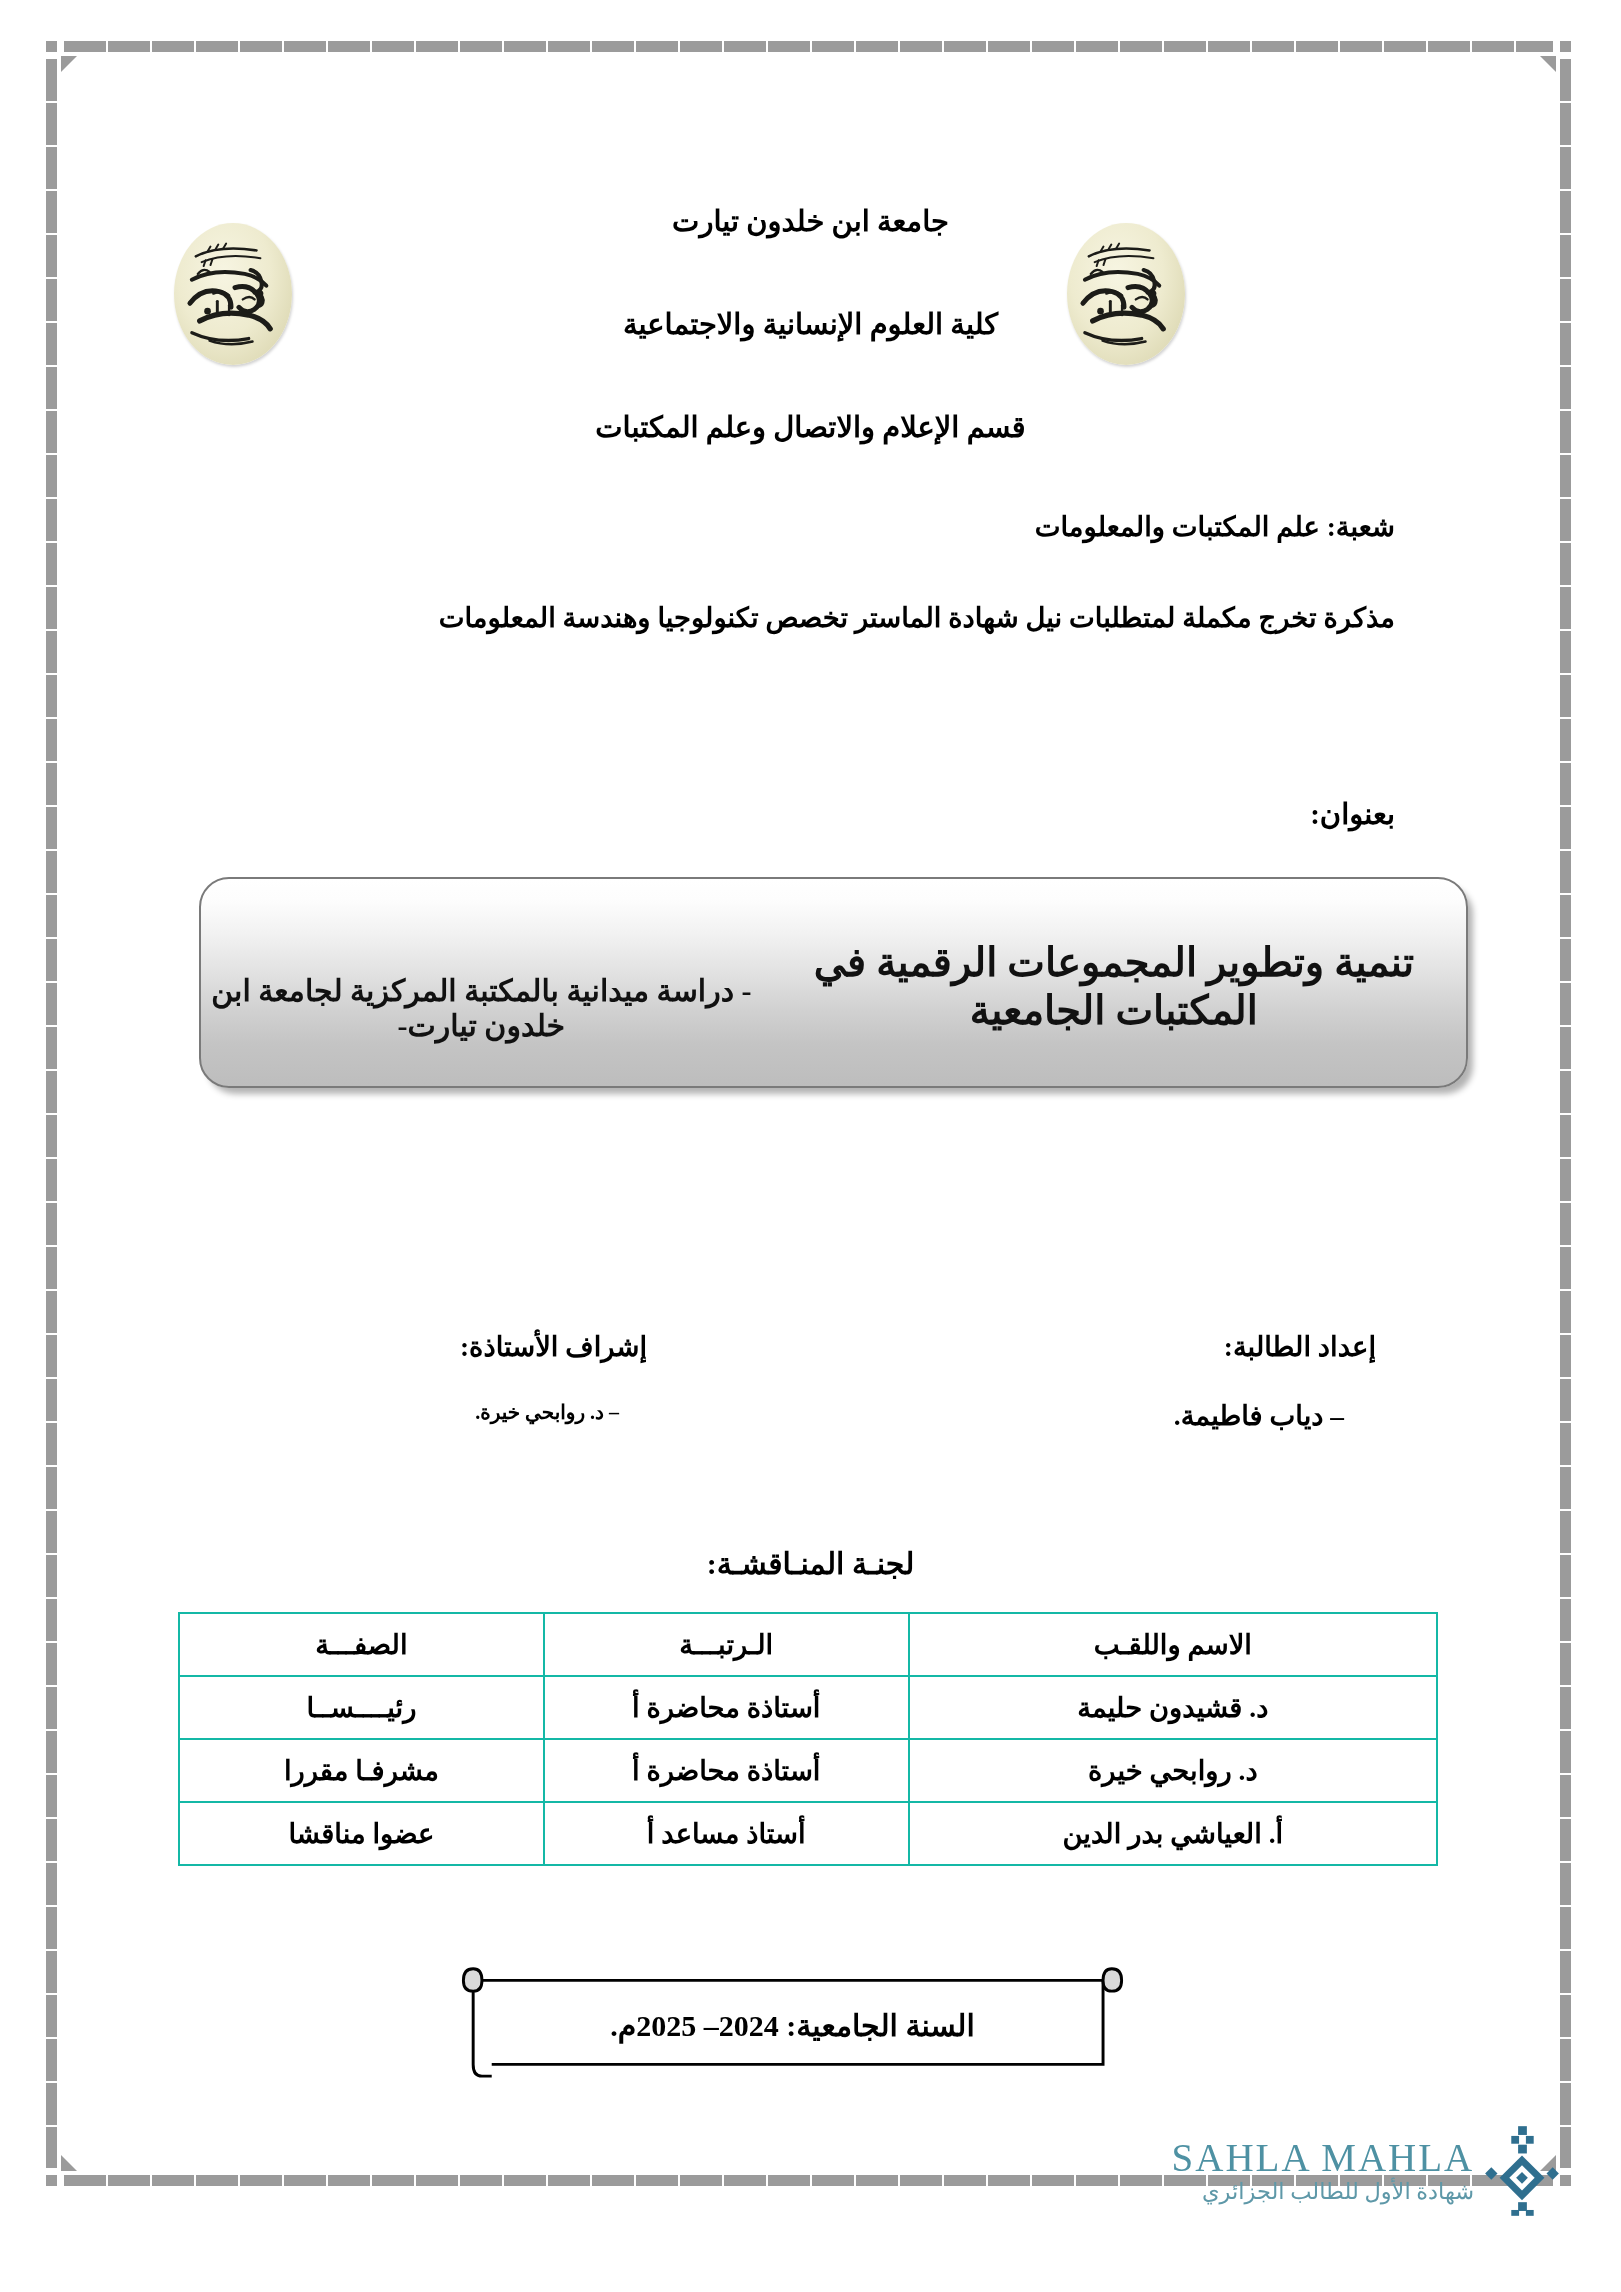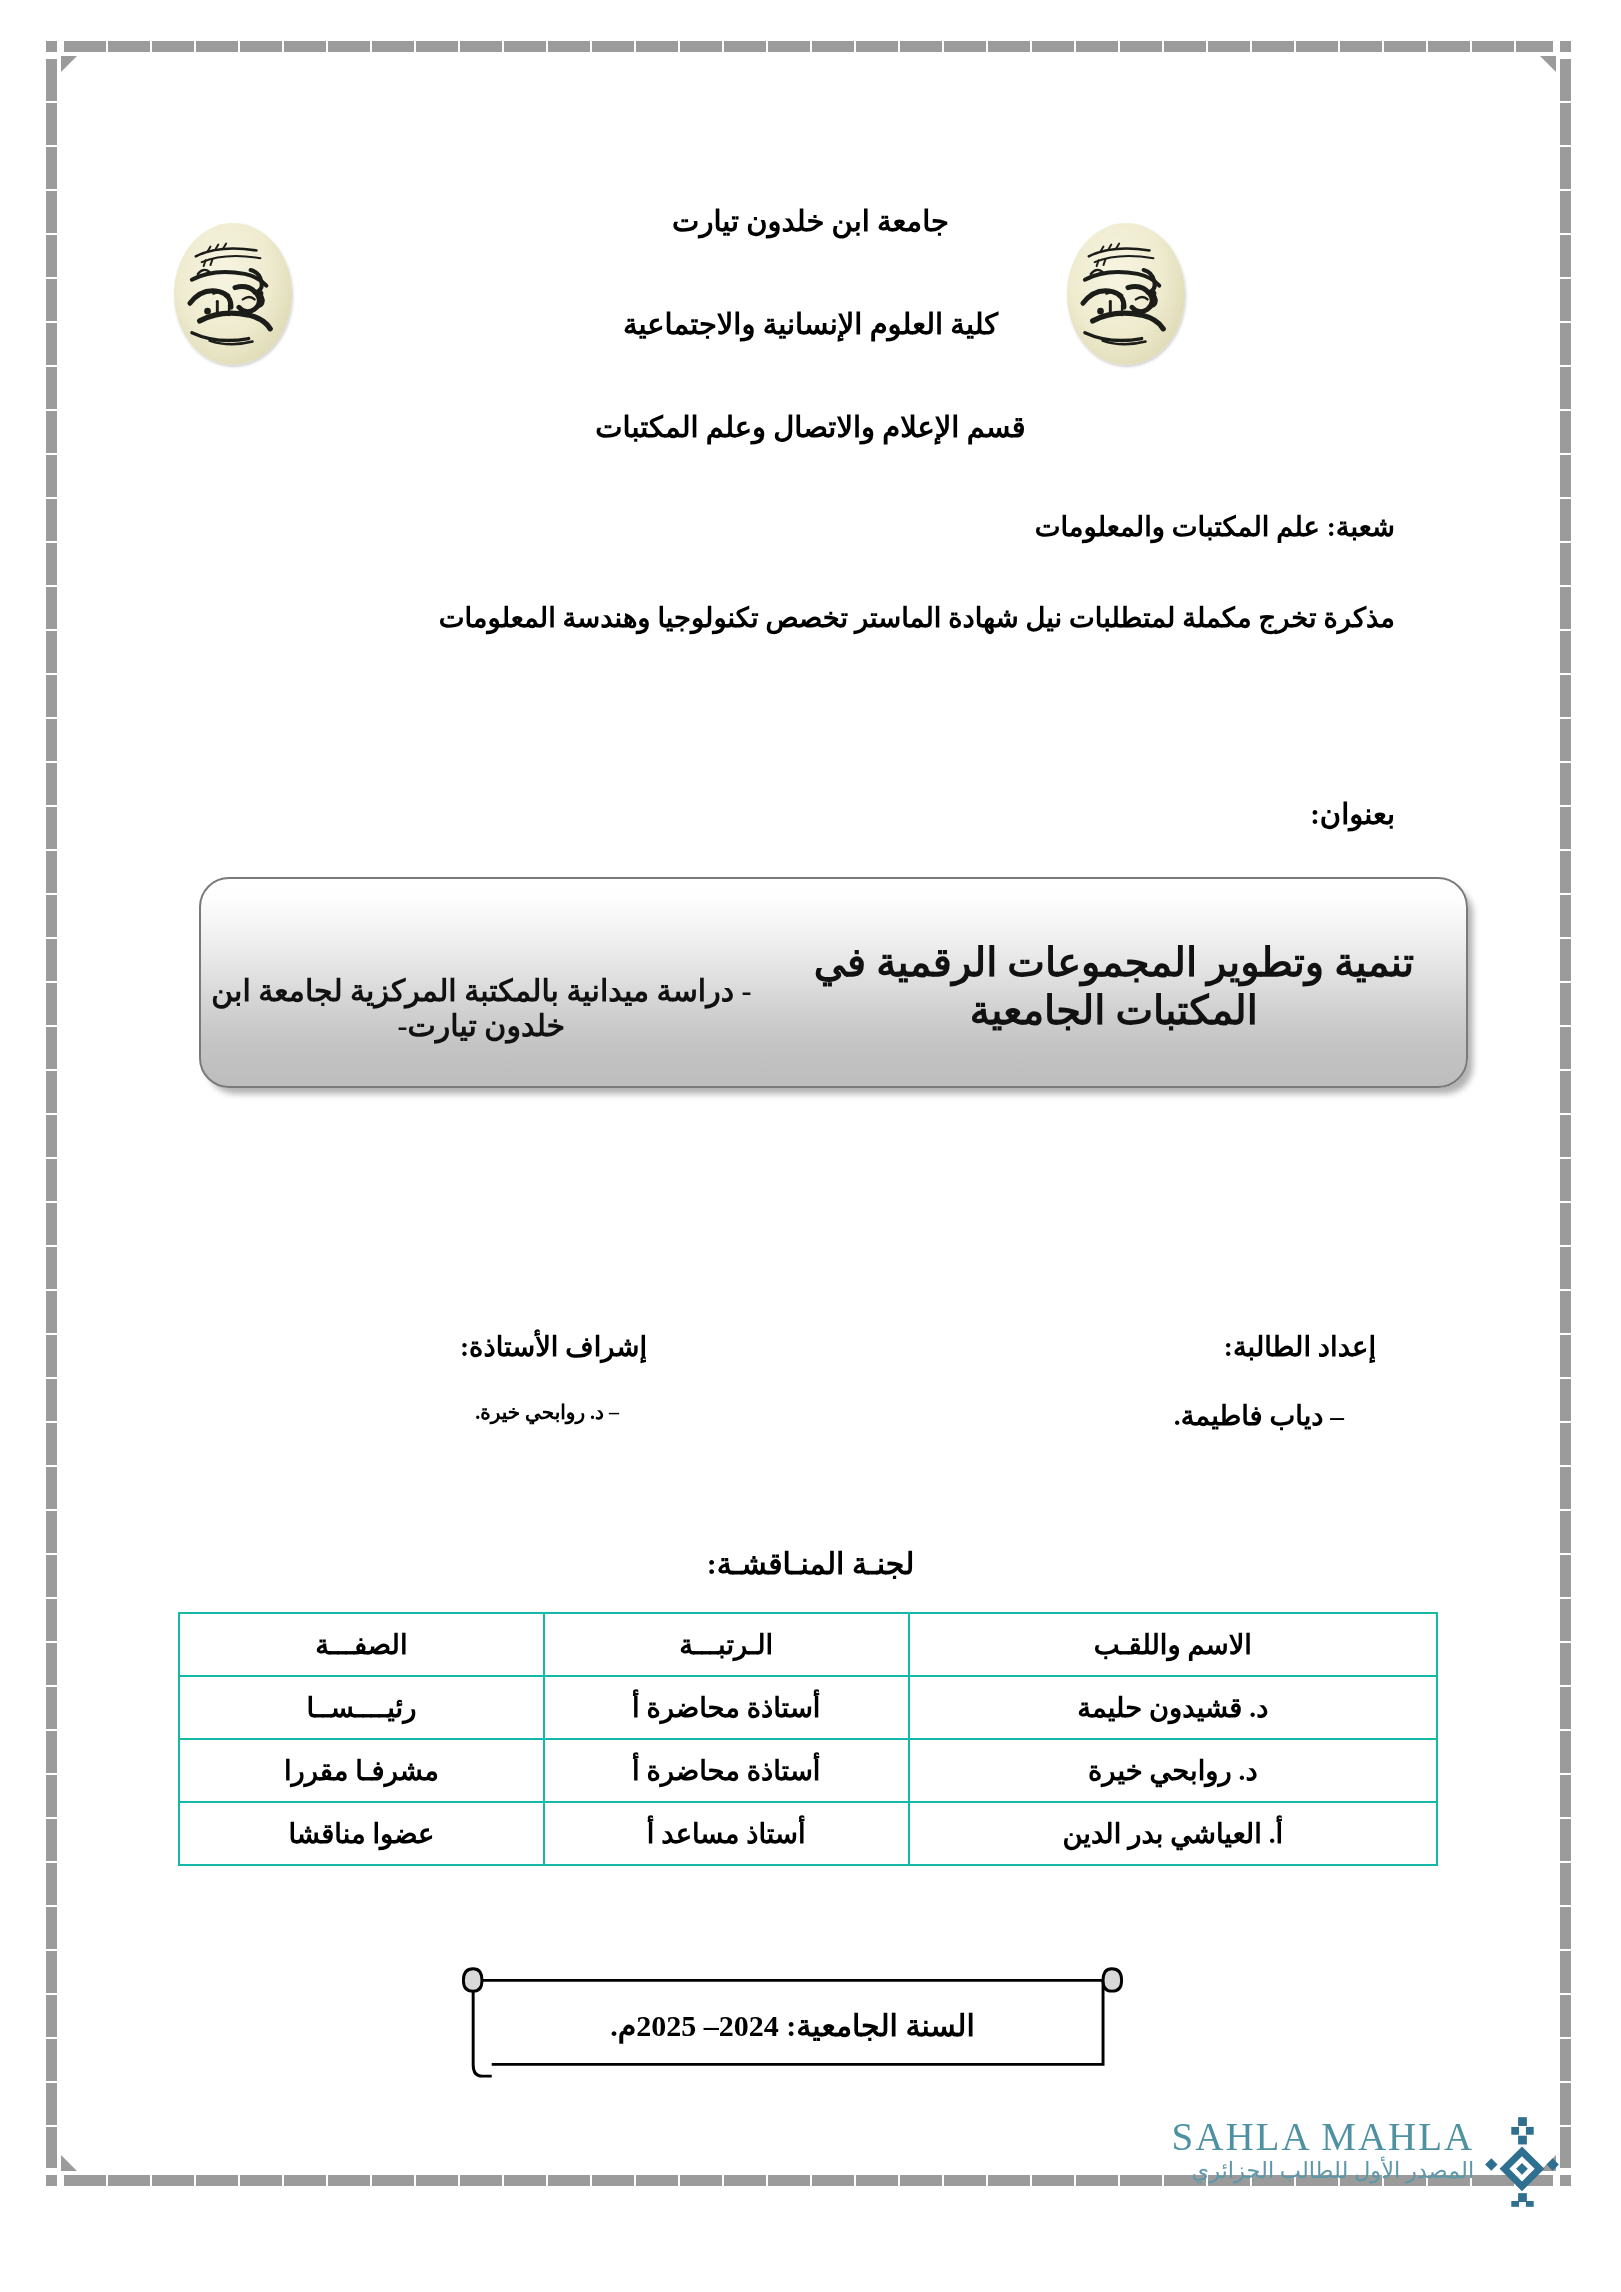--- a/index.html
+++ b/index.html
@@ -246,20 +246,21 @@
   }
 
   
   #watermark {
     position: absolute;
     left: 1139px;
     top: 2117px;
     width: 421px;
     height: 108px;
     display: flex;
+    align-items: center;
     direction: ltr;
   }
   #wm-text {
     flex: 1;
     text-align: right;
     padding-right: 9.8px;
   }
   #wm-title {
     font-family: "Liberation Serif", "DejaVu Serif", serif;
     font-size: 39px;
@@ -413,21 +414,21 @@
       <path d="M656 26 q0 -12 9 -12 q10 0 10 12 q0 11 -10 11 q-9 0 -9 -11 z" fill="#d9d9d9" stroke="#000000" stroke-width="3"></path>
       <path d="M20 26 q0 -12 -9 -12 q-10 0 -10 12 q0 11 10 11 q9 0 9 -11 z" fill="#d9d9d9" stroke="#000000" stroke-width="3"></path>
       <path d="M11 37 V112 q0 12 9 12 h10" fill="none" stroke="#000000" stroke-width="3"></path>
     </svg>
     <div id="year-text">السنة الجامعية: 2024– 2025م.</div>
   </div>
 
   <div id="watermark">
     <div id="wm-text">
       <div id="wm-title">SAHLA MAHLA</div>
-      <div id="wm-sub">المصدر الأول للطالب الجزائري</div>
+      <div id="wm-sub">شهادة الأول للطالب الجزائري</div>
     </div>
     <svg id="wm-mark" viewBox="0 0 78 92" xmlns="http://www.w3.org/2000/svg" aria-hidden="true">
       <g fill="#2f6f8f">
         <rect x="35" y="0" width="9" height="9"></rect>
         <rect x="28" y="10" width="8" height="8"></rect>
         <rect x="43" y="10" width="8" height="8"></rect>
         <rect x="35" y="19" width="9" height="9"></rect>
         <path d="M39 30 L62 53 L39 76 L16 53 Z"></path>
         <rect x="3" y="44" width="9" height="9" transform="rotate(45 7.5 48.5)"></rect>
         <rect x="66" y="44" width="9" height="9" transform="rotate(45 70.5 48.5)"></rect>

